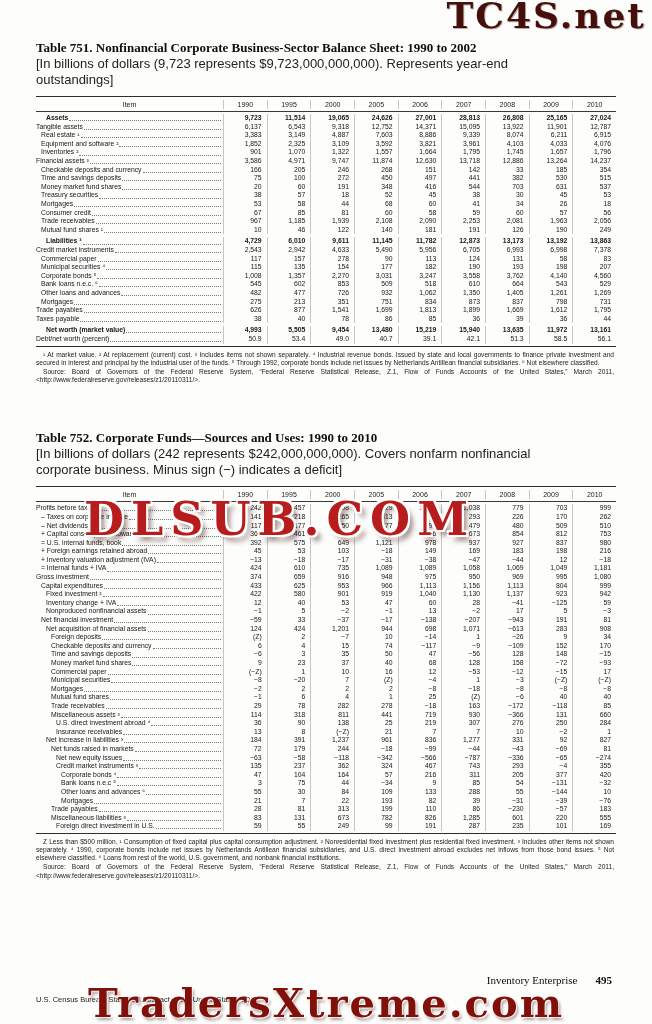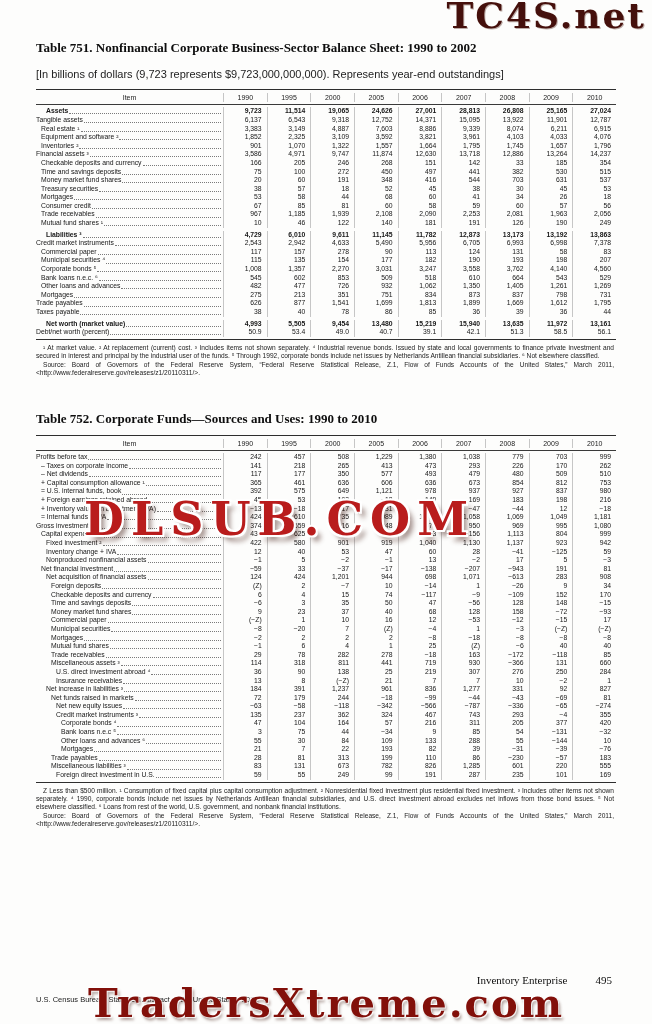--- a/index.html
+++ b/index.html
@@ -1,46 +1,46 @@
 <!DOCTYPE html>
 <html><head>
 <meta charset="utf-8">
 <style>
   *{margin:0;padding:0;box-sizing:border-box}
   html,body{background:#e8e8e8}
   body{font-family:"Liberation Sans",sans-serif;color:#161616}
   .page{position:relative;width:652px;height:1024px;background:#fdfdfc;margin:0 auto;padding:40px 36px 0 36px;overflow:hidden}
 
   .t-title{font-family:"Liberation Serif",serif;font-weight:bold;font-size:13px;line-height:1.2;color:#0e0e0e;max-width:520px}
-  .t-sub{font-size:11px;line-height:1.25;margin-top:12px;color:#222;max-width:505px}
+  .t-sub{font-size:13px;line-height:1.25;margin-top:0;color:#222;max-width:505px}
 
   .table{margin-top:8px;border-top:1.6px solid #2e2e2e;border-bottom:1.6px solid #2e2e2e;padding:0 0 2px 0}
   .row{display:grid;grid-template-columns:187px repeat(9,1fr);align-items:end}
   .hrow{border-bottom:1px solid #3a3a3a;margin-bottom:2px;padding:2.5px 0}
   .hcell{font-size:7px;line-height:9px;text-align:center;color:#1c1c1c}
   .hcell.vline{border-left:1px solid #c6c6c6}
   .stub{display:flex;align-items:flex-end;overflow:hidden;font-size:6.8px;line-height:8.6px;white-space:nowrap}
   .dots{flex:1;border-bottom:1px dotted #7a7a7a;margin:0 2px 1.5px 1px;min-width:4px}
   .val{font-size:6.8px;line-height:8.6px;text-align:right;padding-right:5px;border-left:1px solid #c6c6c6;font-variant-numeric:tabular-nums}
   .row.bold{font-weight:bold}
   .row.gap{margin-top:3px}
 
   .fnote{font-size:6.6px;line-height:1.24;margin-top:4px;color:#222;text-indent:7px;max-width:578px;text-align:justify}
   .src{margin-top:1px}
-  .t2{margin-top:34px}
+  .t2{margin-top:46px}
 
   .wm{position:absolute;font-family:"DejaVu Serif",serif;font-weight:bold;z-index:5;pointer-events:none}
   .wm-top{top:-6px;right:6px;font-size:36px;letter-spacing:2px;color:#45100c;text-shadow:1px 1px 0 rgba(70,20,10,.35)}
   .wm-mid{top:492px;left:84px;font-size:46px;letter-spacing:7px;color:#b91c1c;
     text-shadow:-2px -2px 0 #fff,2px -2px 0 #fff,-2px 2px 0 #fff,2px 2px 0 #fff,0 0 3px #fff,5px 6px 5px rgba(60,20,10,.45)}
   .wm-bottom{bottom:-2px;left:50%;transform:translateX(-50%);font-size:40px;letter-spacing:2px;color:#82100a;white-space:nowrap;
     text-shadow:-1px -1px 0 rgba(255,255,255,.8),1px 1px 0 rgba(255,255,255,.8),2px 3px 3px rgba(60,20,10,.4)}
 
   .footer-right{position:absolute;right:40px;top:974px;font-family:"Liberation Serif",serif;font-size:11px;color:#0f0f0f}
-  .footer-right .pageno{margin-left:28px;font-weight:normal}
+  .footer-right .pageno{margin-left:18px;font-weight:bold}
   .footer-left{position:absolute;left:36px;top:995px;font-size:7.5px;color:#222}
 </style>
 </head>
 <body>
 
 <div class="page">
 
   <div class="wm wm-top">TC4S.net</div>
 
   <div class="t-title t1">Table 751. Nonfinancial Corporate Business-Sector Balance Sheet: 1990 to 2002</div>
@@ -446,20 +446,21 @@
         <span class="val">42.1</span>
         <span class="val">51.3</span>
         <span class="val">58.5</span>
         <span class="val">56.1</span>
       </div>
     </div>
   <div class="fnote">¹ At market value. ² At replacement (current) cost. ³ Includes items not shown separately. ⁴ Industrial revenue bonds. Issued by state and local governments to finance  private investment and secured in interest and principal by the industrial user of the funds. ⁵ Through 1992, corporate bonds include net issues by Netherlands Antillean financial subsidiaries. ⁶ Not elsewhere classified.</div>
   <div class="fnote src">Source: Board of Governors of the Federal Reserve System, “Federal Reserve Statistical Release, Z.1, Flow of Funds Accounts of the United States,” March 2011, &lt;http://www.federalreserve.gov/releases/z1/20110311/&gt;.</div>
 
   <div class="t-title t2">Table 752. Corporate Funds—Sources and Uses: 1990 to 2010</div>
+  <div class="t-sub">[In billions of dollars (242 represents $242,000,000,000). Covers nonfarm nonfinancial corporate business. Minus sign (−) indicates a deficit]</div>
   <div class="table" id="table752">
       <div class="row hrow">
         <span class="hcell">Item</span>
         <span class="hcell vline">1990</span>
         <span class="hcell vline">1995</span>
         <span class="hcell vline">2000</span>
         <span class="hcell vline">2005</span>
         <span class="hcell vline">2006</span>
         <span class="hcell vline">2007</span>
         <span class="hcell vline">2008</span>

